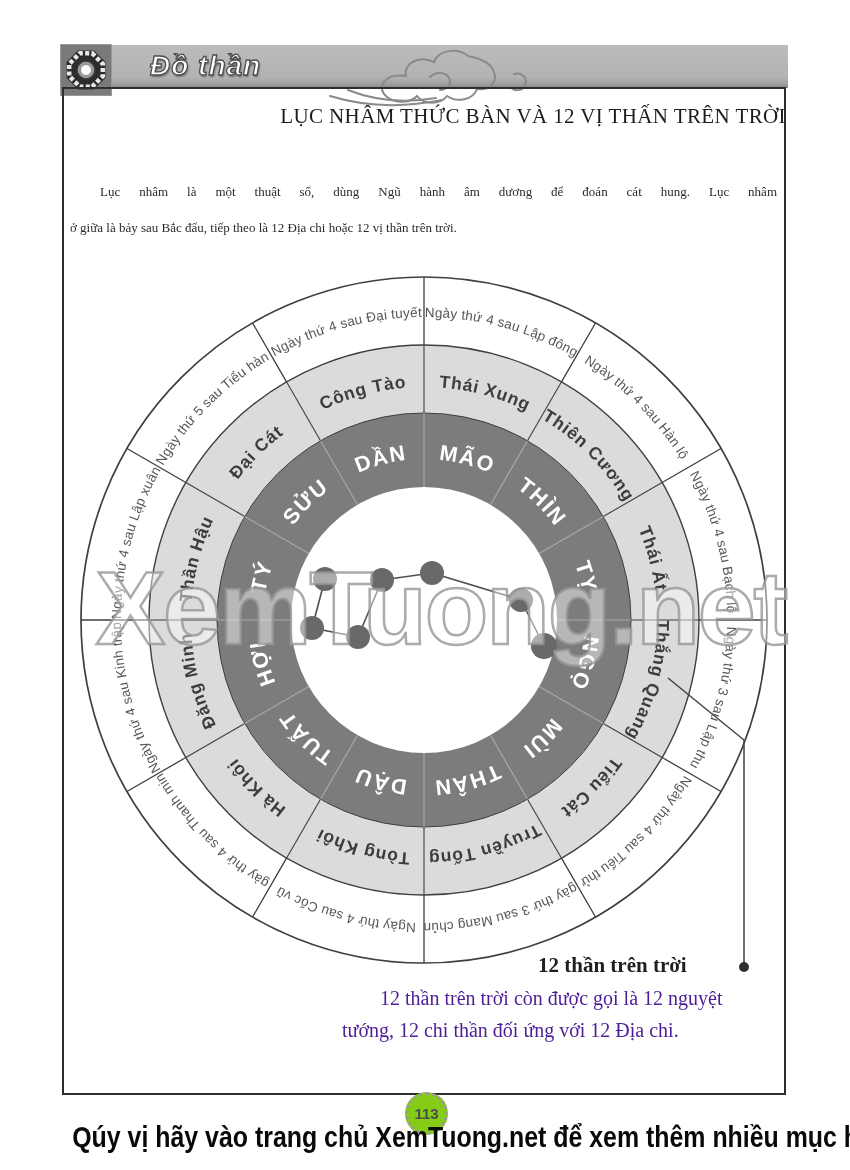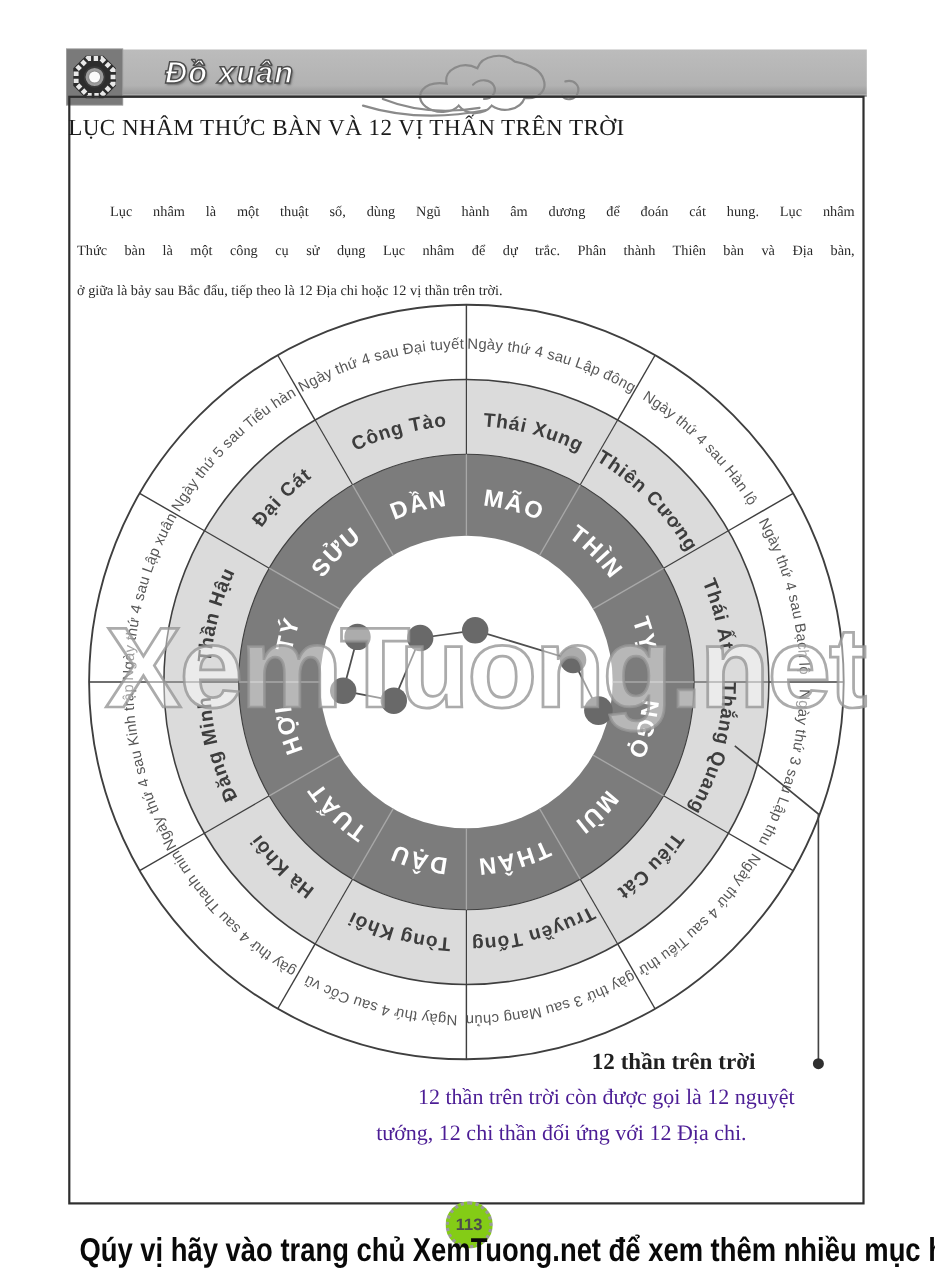--- a/index.html
+++ b/index.html
@@ -25,21 +25,21 @@
   }
   .cloud { position:absolute; left:318px; top:46px; width:220px; height:62px; }
   
   .content-box {
     position:absolute; left:62px; top:87px; width:724px; height:1008px;
     border:2px solid #2e2e2e; background:transparent;
   }
   
   .title {
     position:absolute; left:62px; top:104px; width:724px;
-    text-align:left; font-size:21px; font-weight:normal;
+    text-align:right; font-size:21px; font-weight:normal;
     letter-spacing:.4px; color:#1c1c1c; white-space:nowrap;
   }
   .intro { position:absolute; left:70px; top:146px; width:707px;
     font-size:13px; color:#2a2a2a;margin-top:28px; }
   .intro-line { height:36px; line-height:36px; text-align:justify; }
   .intro-line.jline { text-align-last:justify; }
   .intro-line.first { text-indent:30px; }
   
   #wheel-svg { position:absolute; left:0; top:0; width:850px; height:1170px; }
   #wheel-svg .branch { font-family:"Liberation Sans",sans-serif; font-weight:bold;
@@ -84,37 +84,36 @@
 <div class="page">
 
   <div class="header-bar"></div>
   <svg class="bagua" viewBox="0 0 52 52">
     <rect x="0" y="0" width="52" height="52" fill="#7a7a7a" stroke="#a5a5a5" stroke-width="1.5"></rect>
     <polygon points="34,6.6 45.4,18 45.4,34 34,45.4 18,45.4 6.6,34 6.6,18 18,6.6" fill="#2d2d2d"></polygon>
     <polygon points="32.1,9.2 42.8,19.9 42.8,32.1 32.1,42.8 19.9,42.8 9.2,32.1 9.2,19.9 19.9,9.2" fill="none" stroke="#e8e8e8" stroke-width="4.5" stroke-dasharray="4 2.4"></polygon>
     <circle cx="26" cy="26" r="9" fill="#9c9c9c" stroke="#3a3a3a" stroke-width="1.5"></circle>
     <circle cx="26" cy="26" r="5.5" fill="#fbfbfb" stroke="#8c8c8c" stroke-width="1"></circle>
   </svg>
-  <span class="header-tag">Đồ xuân</span>
+  <span class="header-tag">Đồ thần</span>
   <svg class="cloud" viewBox="0 0 220 62">
     <g fill="none" stroke="#8a8a8a" stroke-width="2" stroke-linecap="round">
       <path d="M150,10 c-10,-9 -30,-6 -34,6 c-14,-7 -31,1 -28,14 c-21,-3 -31,11 -19,21 c9,7 24,6 30,-1 c7,9 23,9 30,0 c10,7 26,4 30,-7 c12,2 21,-7 17,-17 c-3,-10 -16,-14 -26,-16 z"></path>
       <path d="M112,31 c6,-6 16,-5 19,1 c3,6 -2,12 -9,12"></path>
       <path d="M30,44 q40,16 88,8"></path>
       <path d="M12,50 q52,16 112,4"></path>
       <path d="M196,28 c8,-2 14,4 11,11 c-2,6 -11,7 -14,2"></path>
     </g>
   </svg>
 
   <div class="content-box"></div>
 
   <h1 class="title">LỤC NHÂM THỨC BÀN VÀ 12 VỊ THẤN TRÊN TRỜI</h1>
   <div class="intro">
     <div class="intro-line jline first">Lục nhâm là một thuật số, dùng Ngũ hành âm dương để đoán cát hung. Lục nhâm</div>
-    <div class="intro-line jline">Thức bàn là một công cụ sử dụng Lục nhâm để dự trắc. Phân thành Thiên bàn và Địa bàn,</div>
     <div class="intro-line">ở giữa là bảy sau Bắc đẩu, tiếp theo là 12 Địa chi hoặc 12 vị thần trên trời.</div>
   </div>
 
   <svg id="wheel-svg" viewBox="0 0 850 1170">
       <circle cx="424" cy="620" r="343" fill="#ffffff" stroke="#3f3f3f" stroke-width="1.7"></circle>
       <circle cx="424" cy="620" r="275" fill="#dbdbdb" stroke="#3f3f3f" stroke-width="1.4"></circle>
       <circle cx="424" cy="620" r="207" fill="#7c7c7c" stroke="#3f3f3f" stroke-width="1"></circle>
       <circle cx="424" cy="620" r="133" fill="#ffffff" stroke="none"></circle>
       <line x1="424" y1="345" x2="424" y2="277" stroke="#3f3f3f" stroke-width="1.3"></line>
       <line x1="424" y1="413" x2="424" y2="345" stroke="#3f3f3f" stroke-width="1.1"></line>

